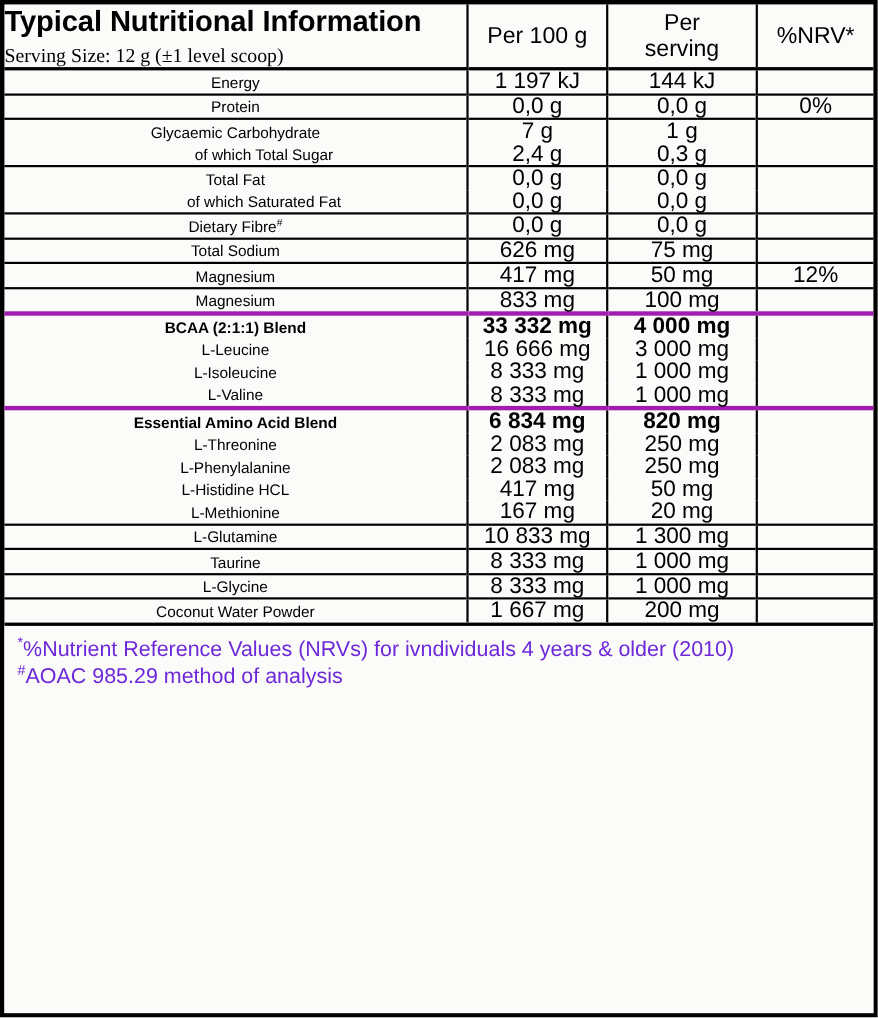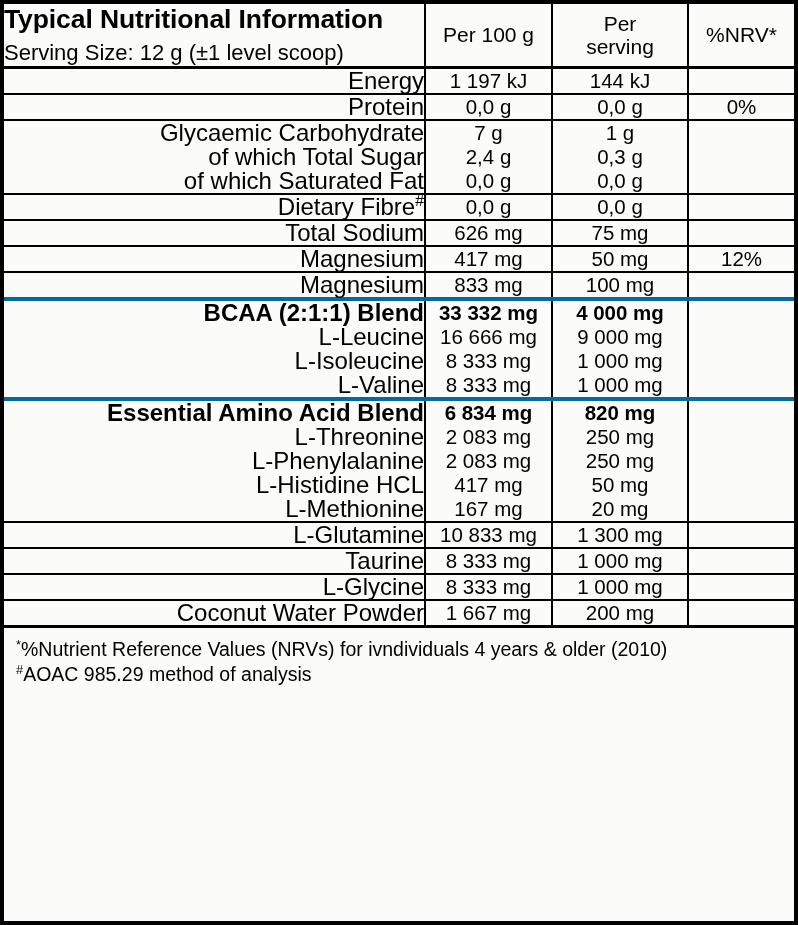--- a/index.html
+++ b/index.html
@@ -57,33 +57,34 @@
     text-align: left;
   }
   .hdr-title {
     font-weight: bold;
     font-size: 26.5px;
     line-height: 1.16;
     letter-spacing: -0.1px;
     white-space: nowrap;
   }
   .hdr-sub {
-    font-size: 22px;
+    font-size: 18px;
     line-height: 1.2;
     padding-top: 5px;
     white-space: nowrap;
+    font-family: Liberation Serif, serif;
   }
   tr.header-row > td { border-bottom: 3px solid #000000; }
 
   
   .rname {
-    font-size: 24px;
+    font-size: 14px;
     line-height: 1.0;
     padding: 6px 4px 7px 12px;
-    text-align: right;
+    text-align: center;
     white-space: nowrap;
   }
   .rname.indent { padding-left: 52px; }
   .rname.bold   { font-weight: bold; }
 
   .rval {
     font-size: 20.5px;
     line-height: 1.0;
     padding: 6px 10px 7px 6px;
     text-align: center;
@@ -94,34 +95,34 @@
   .rnrv {
     font-size: 20.5px;
     line-height: 1.0;
     padding: 6px 6px 7px 6px;
     text-align: center;
     white-space: nowrap;
   }
 
   
   tr.sep-thin > td  { border-top: 2px solid #000000; }
-  tr.sep-thick > td { border-top: 4px solid #0369a1; }
+  tr.sep-thick > td { border-top: 4px solid #a21caf; }
   tr.sep-none > td  { border-top: none; }
 
   
   .footnotes {
     border-top: 3px solid #000000;
     padding: 9px 0 8px 12px;
     background: #fbfbfa;
     flex: 1 1 auto;
   }
   .fnline {
     font-size: 19.5px;
     line-height: 1.28;
-    color: #000000;
+    color: #6d28d9;
     white-space: nowrap;
   }
   sup.mark {
     font-size: 0.66em;
     vertical-align: super;
     line-height: 0;
   }
 </style>
 </head>
 <body>
@@ -167,20 +168,26 @@
           <td class="rval">7 g</td>
           <td class="rval">1 g</td>
           <td class="rnrv"></td>
         </tr>
         <tr class="sep-none">
           <td class="rname indent">of which Total Sugar</td>
           <td class="rval">2,4 g</td>
           <td class="rval">0,3 g</td>
           <td class="rnrv"></td>
         </tr>
+        <tr class="sep-thin">
+          <td class="rname">Total Fat</td>
+          <td class="rval">0,0 g</td>
+          <td class="rval">0,0 g</td>
+          <td class="rnrv"></td>
+        </tr>
         <tr class="sep-none">
           <td class="rname indent">of which Saturated Fat</td>
           <td class="rval">0,0 g</td>
           <td class="rval">0,0 g</td>
           <td class="rnrv"></td>
         </tr>
         <tr class="sep-thin">
           <td class="rname"><span>Dietary Fibre</span><sup class="mark">#</sup></td>
           <td class="rval">0,0 g</td>
           <td class="rval">0,0 g</td>
@@ -206,21 +213,21 @@
         </tr>
         <tr class="sep-thick">
           <td class="rname bold">BCAA (2:1:1) Blend</td>
           <td class="rval bold">33 332 mg</td>
           <td class="rval bold">4 000 mg</td>
           <td class="rnrv"></td>
         </tr>
         <tr class="sep-none">
           <td class="rname">L-Leucine</td>
           <td class="rval">16 666 mg</td>
-          <td class="rval">9 000 mg</td>
+          <td class="rval">3 000 mg</td>
           <td class="rnrv"></td>
         </tr>
         <tr class="sep-none">
           <td class="rname">L-Isoleucine</td>
           <td class="rval">8 333 mg</td>
           <td class="rval">1 000 mg</td>
           <td class="rnrv"></td>
         </tr>
         <tr class="sep-none">
           <td class="rname">L-Valine</td>

